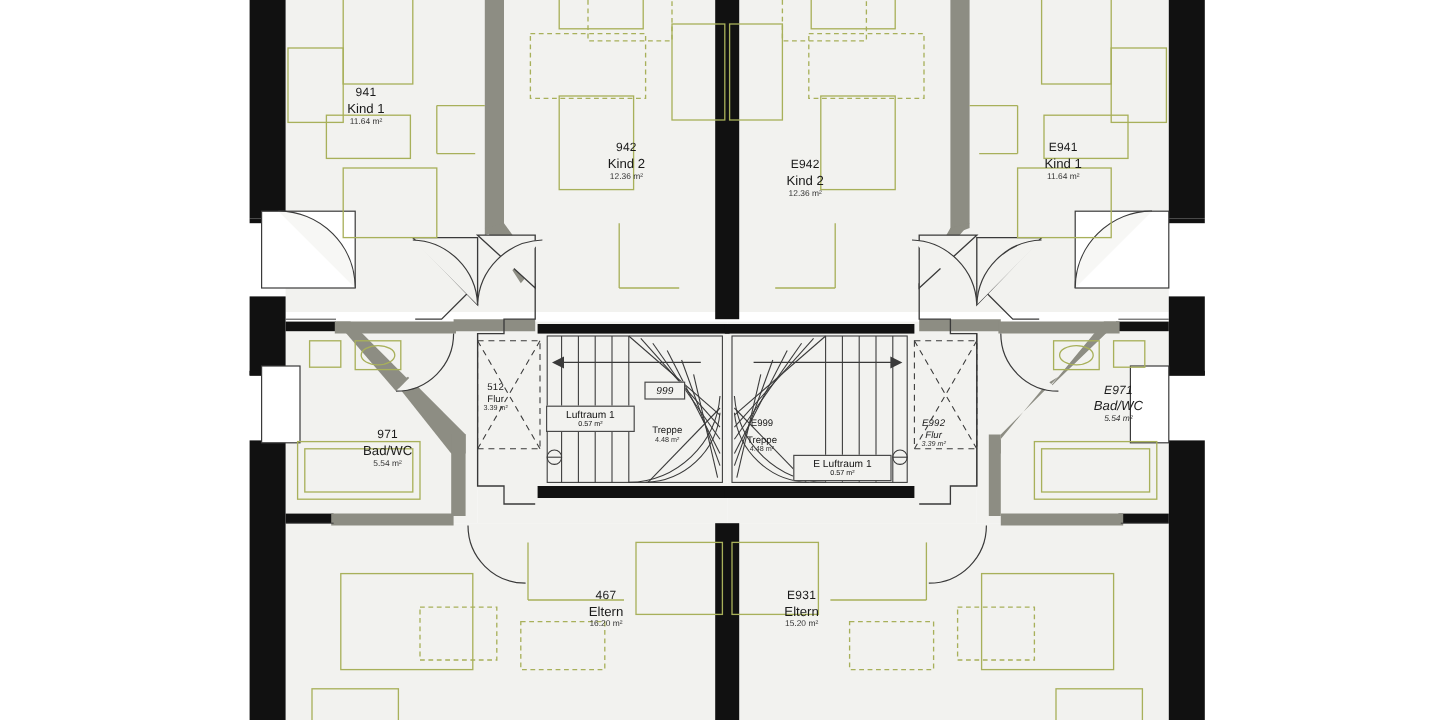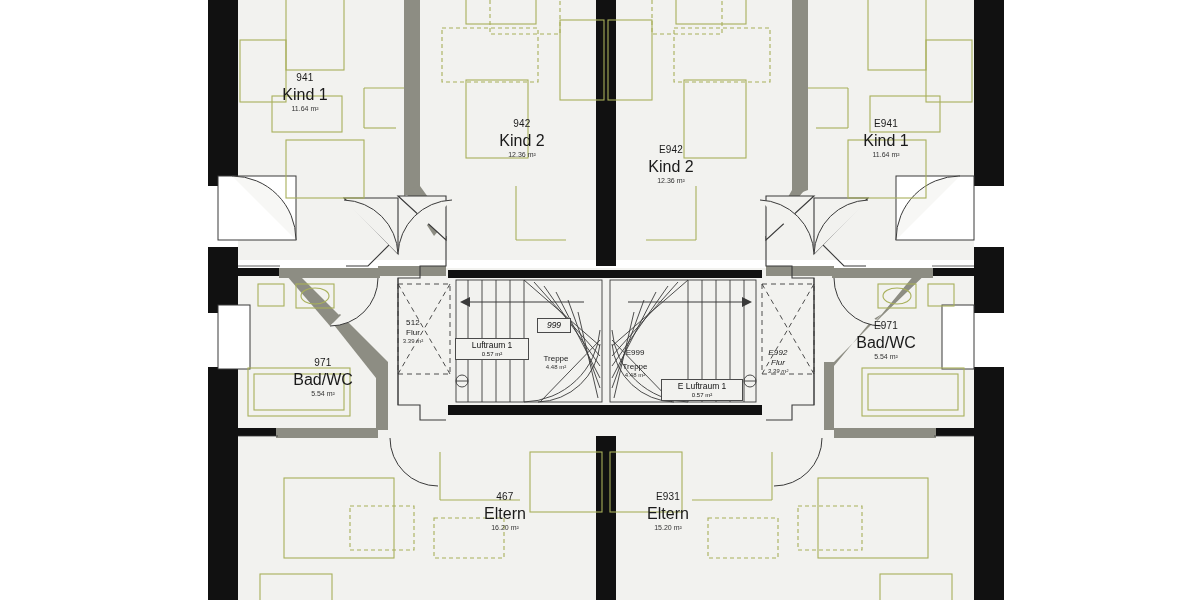--- a/index.html
+++ b/index.html
@@ -30,21 +30,21 @@
     color: #1a1a1a;
     line-height: 1.25;
     white-space: nowrap;
     transform: translateX(-50%);
   }
   .room-label .num {
     font-size: 10px;
     letter-spacing: 0.2px;
   }
   .room-label .nm {
-    font-size: 16px;
+    font-size: 11px;
   }
   .room-label .ar {
     font-size: 7px;
     color: #333;
   }
   .room-label.small .num { font-size: 8px; }
   .room-label.small .nm { font-size: 8px; }
   .room-label.small .ar { font-size: 6px; }
   
   .boxed {
@@ -337,27 +337,27 @@
       <div class="nm">Eltern</div>
       <div class="ar">16.20 m²</div>
     </div>
 
     <div class="room-label" style="left:886px; top:118px;">
       <div class="num">E941</div>
       <div class="nm">Kind 1</div>
       <div class="ar">11.64 m²</div>
     </div>
 
-    <div class="room-label" style="left:671px; top:144px;">
+    <div class="room-label" style="left:671px; top:132px;">
       <div class="num">E942</div>
       <div class="nm">Kind 2</div>
       <div class="ar">12.36 m²</div>
     </div>
 
-    <div class="room-label" style="left:886px; top:320px;">
+    <div class="room-label" style="left:932px; top:320px;font-style:italic;">
       <div class="num">E971</div>
       <div class="nm">Bad/WC</div>
       <div class="ar">5.54 m²</div>
     </div>
 
     <div class="room-label small" style="left:778px; top:348px;font-style:italic;">
       <div class="num">E992</div>
       <div class="nm">Flur</div>
       <div class="ar">3.39 m²</div>
     </div>

